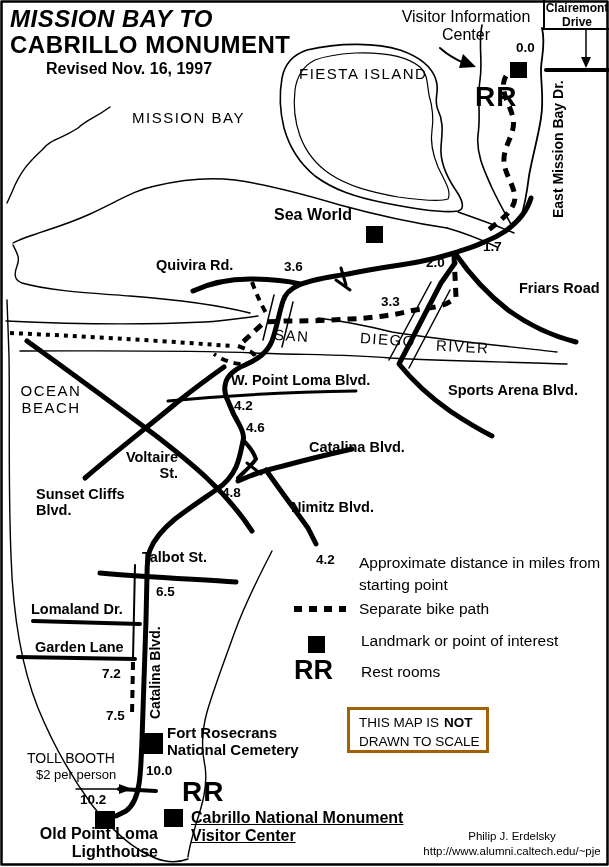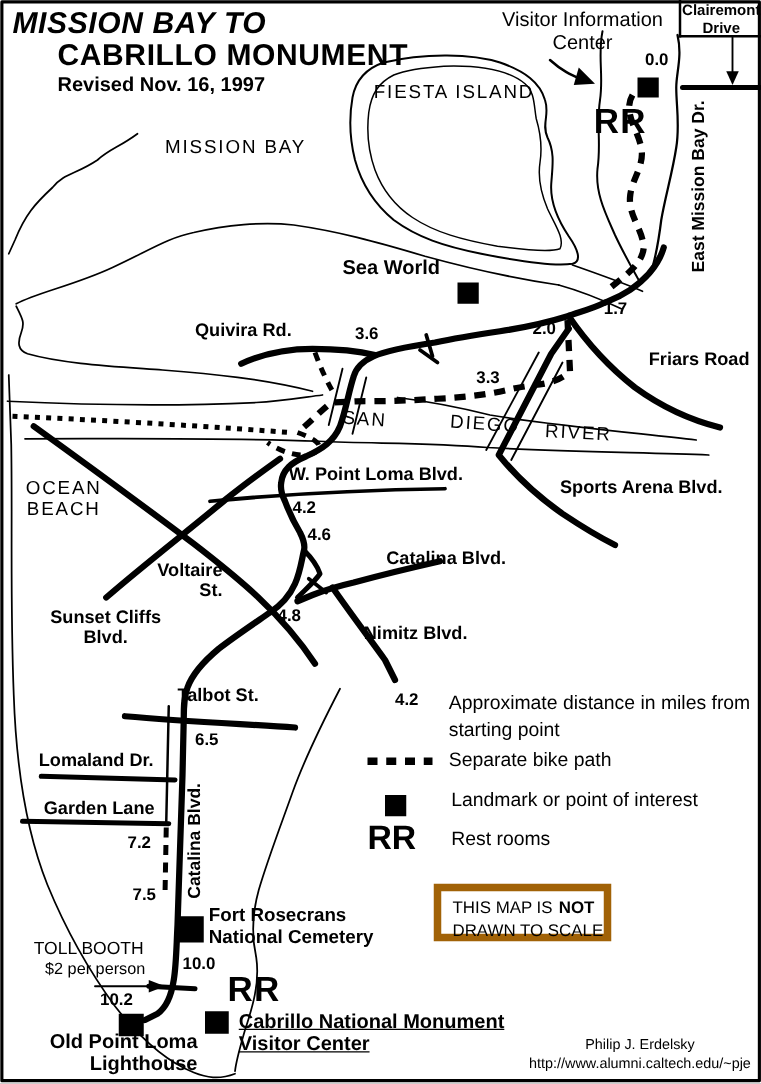--- a/index.html
+++ b/index.html
@@ -12,21 +12,21 @@
   .rd{font-size:14.5px;font-weight:bold;}
   .water{font-size:15px;letter-spacing:1.5px;font-weight:normal;}
   .mi{font-size:13.5px;font-weight:bold;}
   .rr{font-size:28px;font-weight:bold;letter-spacing:1px;}
   .vert{transform:rotate(-90deg);transform-origin:0 0;}
   .titleln{font-size:24px;font-weight:bold;letter-spacing:.5px;line-height:1.08;}
   .clair-box{position:absolute;left:543px;top:0;width:66px;height:30px;
     border-left:2px solid #000;border-bottom:2px solid #000;box-sizing:border-box;
     text-align:center;font-size:12px;font-weight:bold;line-height:1.2;padding-top:1px;}
   .scale-box{position:absolute;left:347px;top:707px;width:142px;height:46px;
-    border:6px solid #a16207;box-sizing:border-box;padding:4px 0 0 9px;
+    border:3px solid #a16207;box-sizing:border-box;padding:4px 0 0 9px;
     font-size:13.5px;line-height:1.4;}
   .scale-box .pre{margin-right:5px;}
   .credits{position:absolute;left:418px;top:829px;width:188px;text-align:center;
     font-size:11.5px;line-height:1.3;}
 </style>
 </head>
 <body>
 
 <div class="map">
 
@@ -96,21 +96,21 @@
       <rect x="510" y="62" width="17" height="16"></rect>
       <rect x="366" y="226" width="17" height="17"></rect>
       <rect x="142" y="733" width="21" height="21"></rect>
       <rect x="95" y="811" width="20" height="18"></rect>
       <rect x="164" y="809" width="19" height="18"></rect>
       <rect x="308" y="636" width="17" height="17"></rect>
     </g>
   </svg>
 
   <div class="lb titleln" style="left:10px;top:6px;font-style:italic;">MISSION BAY TO</div>
-  <div class="lb titleln" style="left:10px;top:32px;margin-left:36px;">CABRILLO MONUMENT</div>
+  <div class="lb titleln" style="left:10px;top:32px;">CABRILLO MONUMENT</div>
   <div class="lb b" style="left:46px;top:60px;font-size:16px;">Revised Nov. 16, 1997</div>
 
   <div class="lb wrap" style="left:382px;top:8px;width:168px;text-align:center;font-size:16px;">Visitor Information Center</div>
   <div class="clair-box wrap">Clairemont Drive</div>
   <div class="lb mi" style="left:516px;top:41px;">0.0</div>
   <div class="lb rr" style="left:475px;top:82px;">RR</div>
   <div class="lb b vert" style="left:551px;top:218px;font-size:14px;">East Mission Bay Dr.</div>
   <div class="lb water" style="left:132px;top:110px;">MISSION BAY</div>
   <div class="lb water" style="left:299px;top:66px;">FIESTA ISLAND</div>
 
@@ -121,21 +121,21 @@
   <div class="lb mi" style="left:381px;top:295px;">3.3</div>
   <div class="lb rd" style="left:156px;top:258px;">Quivira Rd.</div>
   <div class="lb rd" style="left:519px;top:281px;">Friars Road</div>
   <div class="lb water" style="left:274px;top:328px;transform:rotate(4deg);">SAN</div>
   <div class="lb water" style="left:360px;top:332px;transform:rotate(4deg);">DIEGO</div>
   <div class="lb water" style="left:436px;top:339px;transform:rotate(3deg);">RIVER</div>
   <div class="lb rd" style="left:231px;top:373px;">W. Point Loma Blvd.</div>
   <div class="lb rd" style="left:448px;top:383px;">Sports Arena Blvd.</div>
   <div class="lb water wrap" style="left:14px;top:382px;width:74px;text-align:center;line-height:1.15;">OCEAN BEACH</div>
   <div class="lb rd wrap" style="left:114px;top:450px;width:64px;text-align:right;line-height:1.1;">Voltaire St.</div>
-  <div class="lb rd wrap" style="left:36px;top:487px;width:97px;text-align:center;line-height:1.1;">Sunset Cliffs Blvd.</div>
+  <div class="lb rd wrap" style="left:36px;top:487px;width:97px;text-align:left;line-height:1.1;">Sunset Cliffs Blvd.</div>
   <div class="lb rd" style="left:309px;top:440px;">Catalina Blvd.</div>
   <div class="lb rd" style="left:291px;top:500px;">Nimitz Blvd.</div>
   <div class="lb mi" style="left:234px;top:399px;">4.2</div>
   <div class="lb mi" style="left:246px;top:421px;">4.6</div>
   <div class="lb mi" style="left:222px;top:486px;">4.8</div>
 
   <div class="lb rd" style="left:142px;top:550px;">Talbot St.</div>
   <div class="lb mi" style="left:156px;top:585px;">6.5</div>
   <div class="lb rd" style="left:31px;top:602px;">Lomaland Dr.</div>
   <div class="lb rd" style="left:35px;top:640px;">Garden Lane</div>

